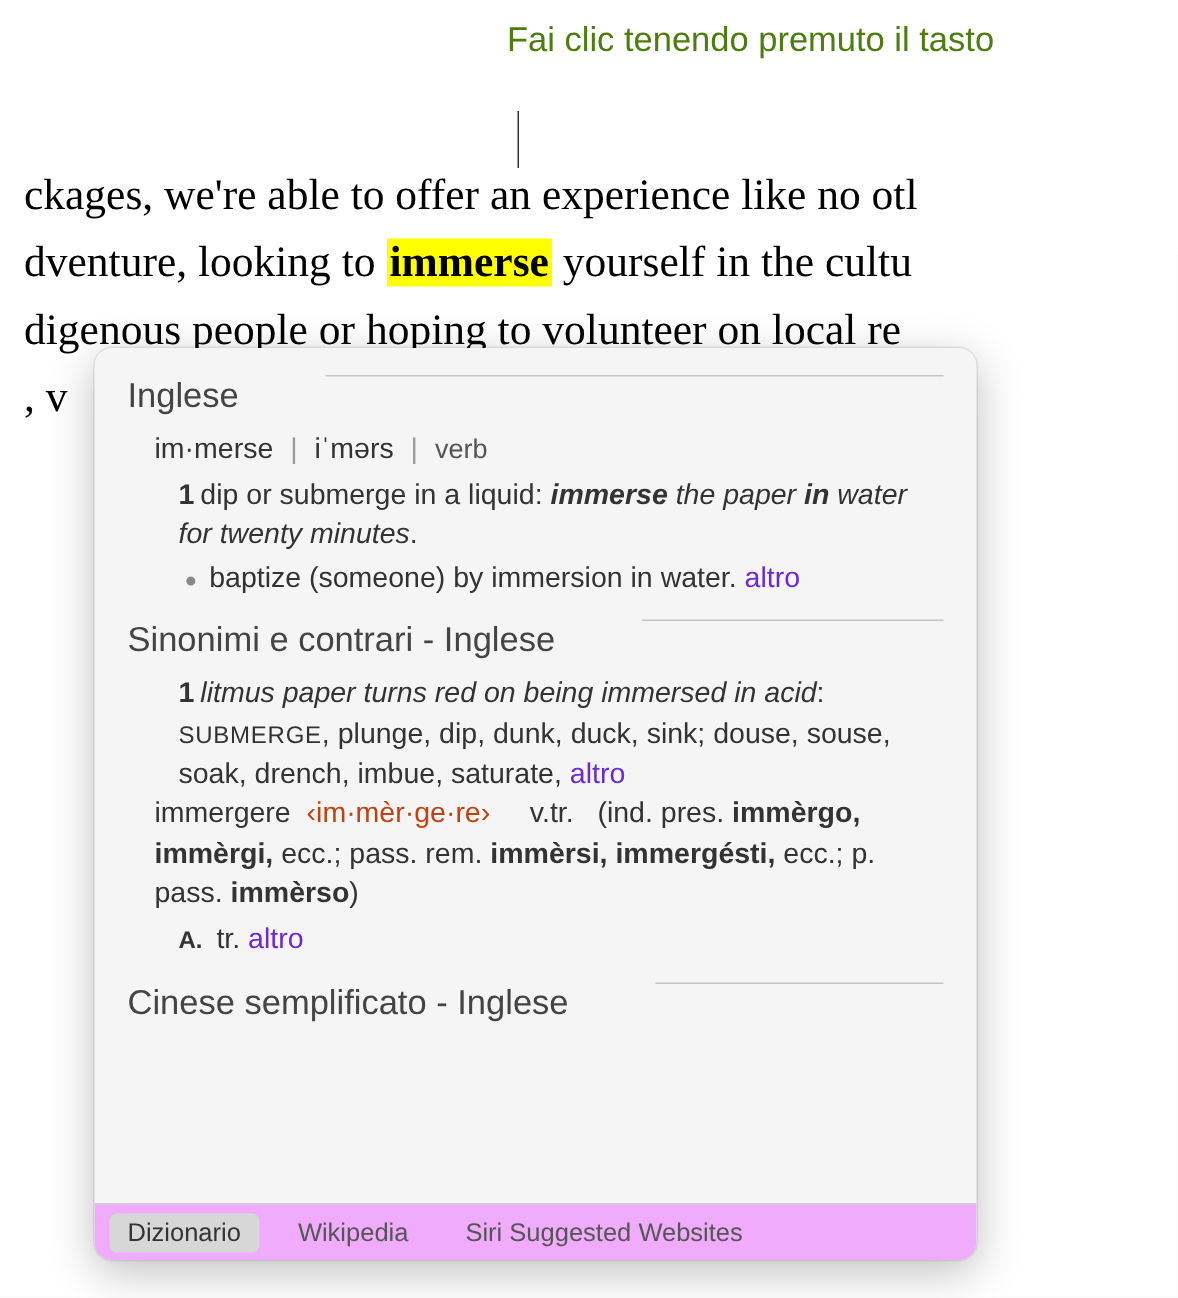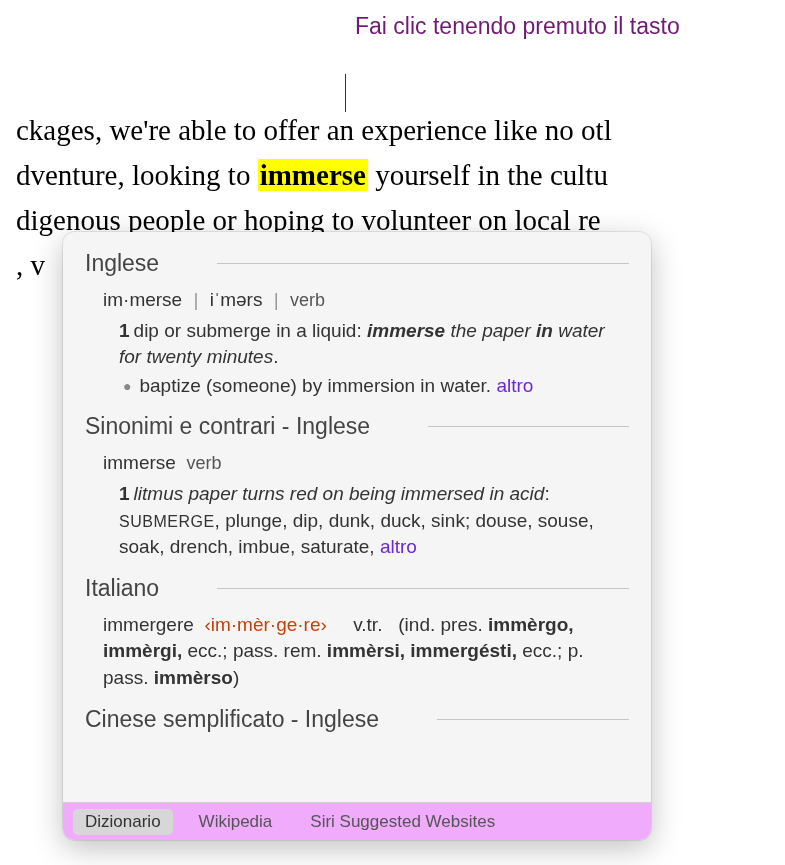--- a/index.html
+++ b/index.html
@@ -11,24 +11,24 @@
       font-family: Georgia, 'Times New Roman', serif;
       background: #fff;
       width: 785px;
       height: 865px;
       position: relative;
       overflow: hidden;
     }
     .callout {
       position: absolute;
       top: 12px;
-      left: 355px;
+      left: 338px;
       font-family: -apple-system, Helvetica, Arial, sans-serif;
       font-size: 23px;
-      color: #701a75;
+      color: #4d7c0f;
       line-height: 1.3;
     }
     .callout-line {
       position: absolute;
       top: 74px;
       left: 345px;
       width: 1px;
       height: 38px;
       background: #333;
     }
@@ -74,21 +74,20 @@
       box-shadow: -1px -1px 0 rgba(0,0,0,0.08);
     }
     .popover-content {
       padding: 18px 22px 0 22px;
       height: calc(100% - 40px);
       overflow: hidden;
       color: #333;
     }
     .section-header {
       display: flex;
-      align-items: center;
       margin-bottom: 10px;
       margin-top: 14px;
       gap: 48px;
     }
     .section-header:first-child {
       margin-top: 0;
     }
     .section-title {
       font-size: 23px;
       color: #444;
@@ -236,40 +235,36 @@
           <span><span>baptize (someone) by immersion in water. </span><span class="more-link">altro</span></span>
         </div>
       </div>
     </div>
 
     <div class="section-header">
       <div class="section-title">Sinonimi e contrari - Inglese</div>
       <div class="section-rule"></div>
     </div>
     <div class="entry">
-      <div class="headword-line">
-        <span class="headword">immerse</span>
-        &nbsp;<span class="pos">verb</span>
-      </div>
       <div class="def-block">
         <span class="def-num">1</span><span class="example">litmus paper turns red on being immersed in acid</span><span>: </span><span class="syn-caps">submerge</span><span>, plunge, dip, dunk, duck, sink; douse, souse, soak, drench, imbue, saturate, </span><span class="more-link">altro</span>
       </div>
     </div>
 
-    <div class="section-header">
-      <div class="section-title">Italiano</div>
-      <div class="section-rule"></div>
-    </div>
     <div class="entry">
       <div>
         <span class="it-headword">immergere</span>
         &nbsp;<span class="it-syl">‹im·mèr·ge·re›</span>
         &nbsp;&nbsp;&nbsp;&nbsp;<span>v.tr.</span>
         &nbsp;&nbsp;<span>(ind. pres. </span><span class="bold">immèrgo, immèrgi,</span><span> ecc.; pass. rem. </span><span class="bold">immèrsi, immergésti,</span><span> ecc.; p. pass. </span><span class="bold">immèrso</span><span>)</span>
       </div>
+      <div class="def-block" style="margin-top:4px;">
+        <span class="sense-letter">A.</span>
+        <span>tr. </span><span class="more-link">altro</span>
+      </div>
     </div>
 
     <div class="section-header">
       <div class="section-title">Cinese semplificato - Inglese</div>
       <div class="section-rule"></div>
     </div>
 
   </div>
 
   <div class="bottom-bar">

